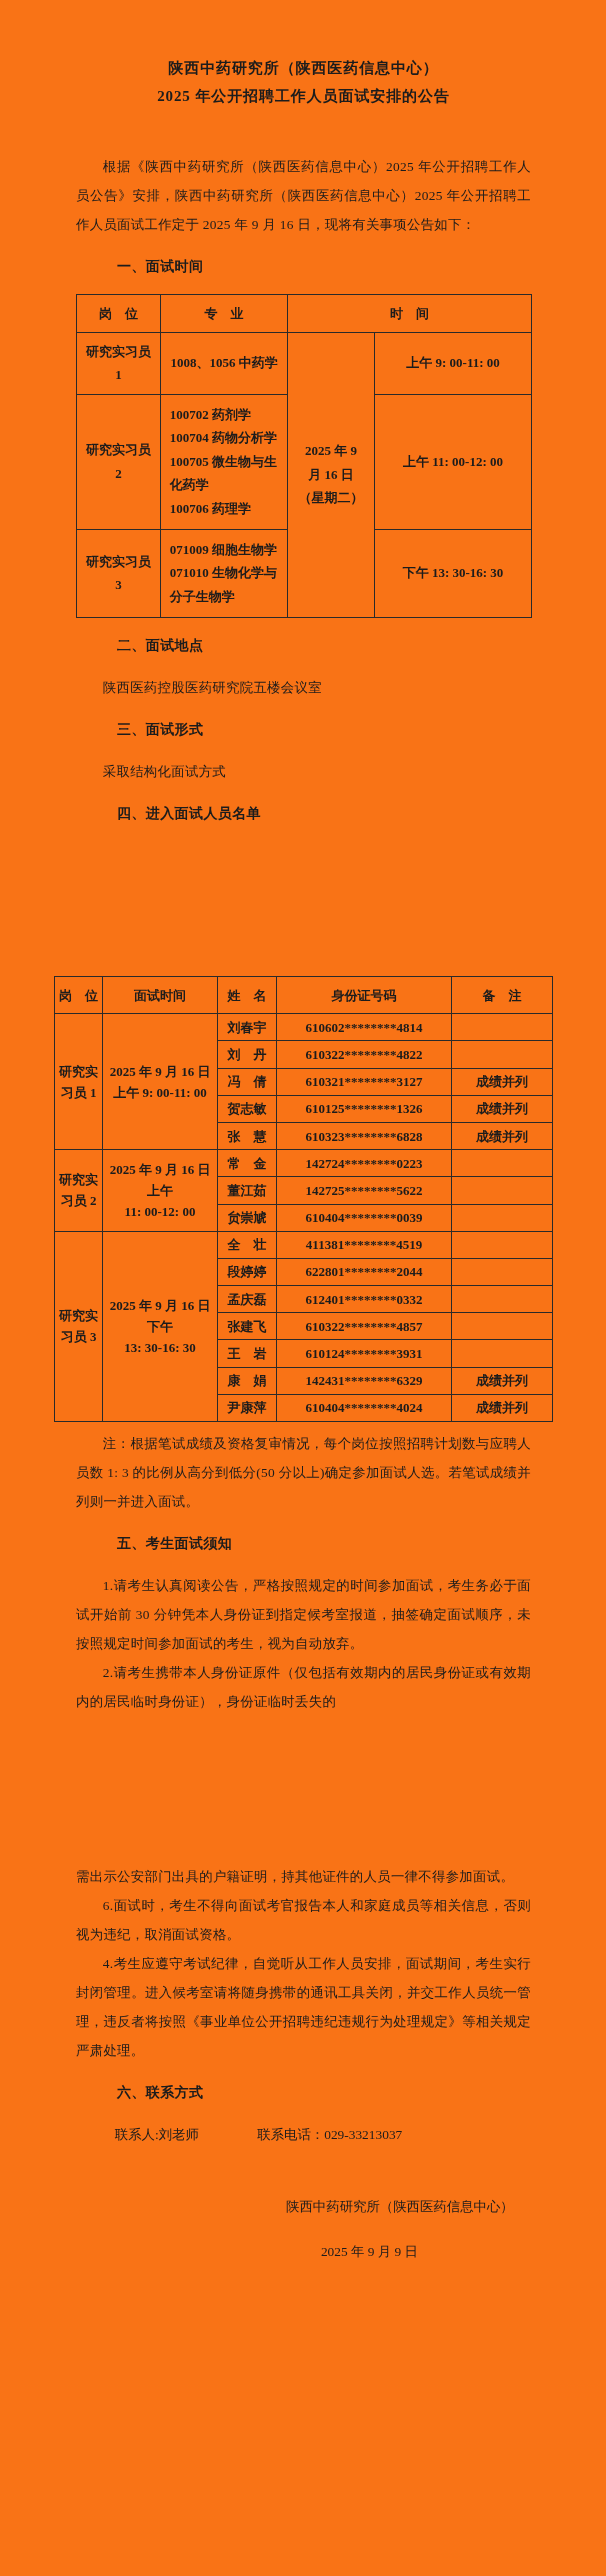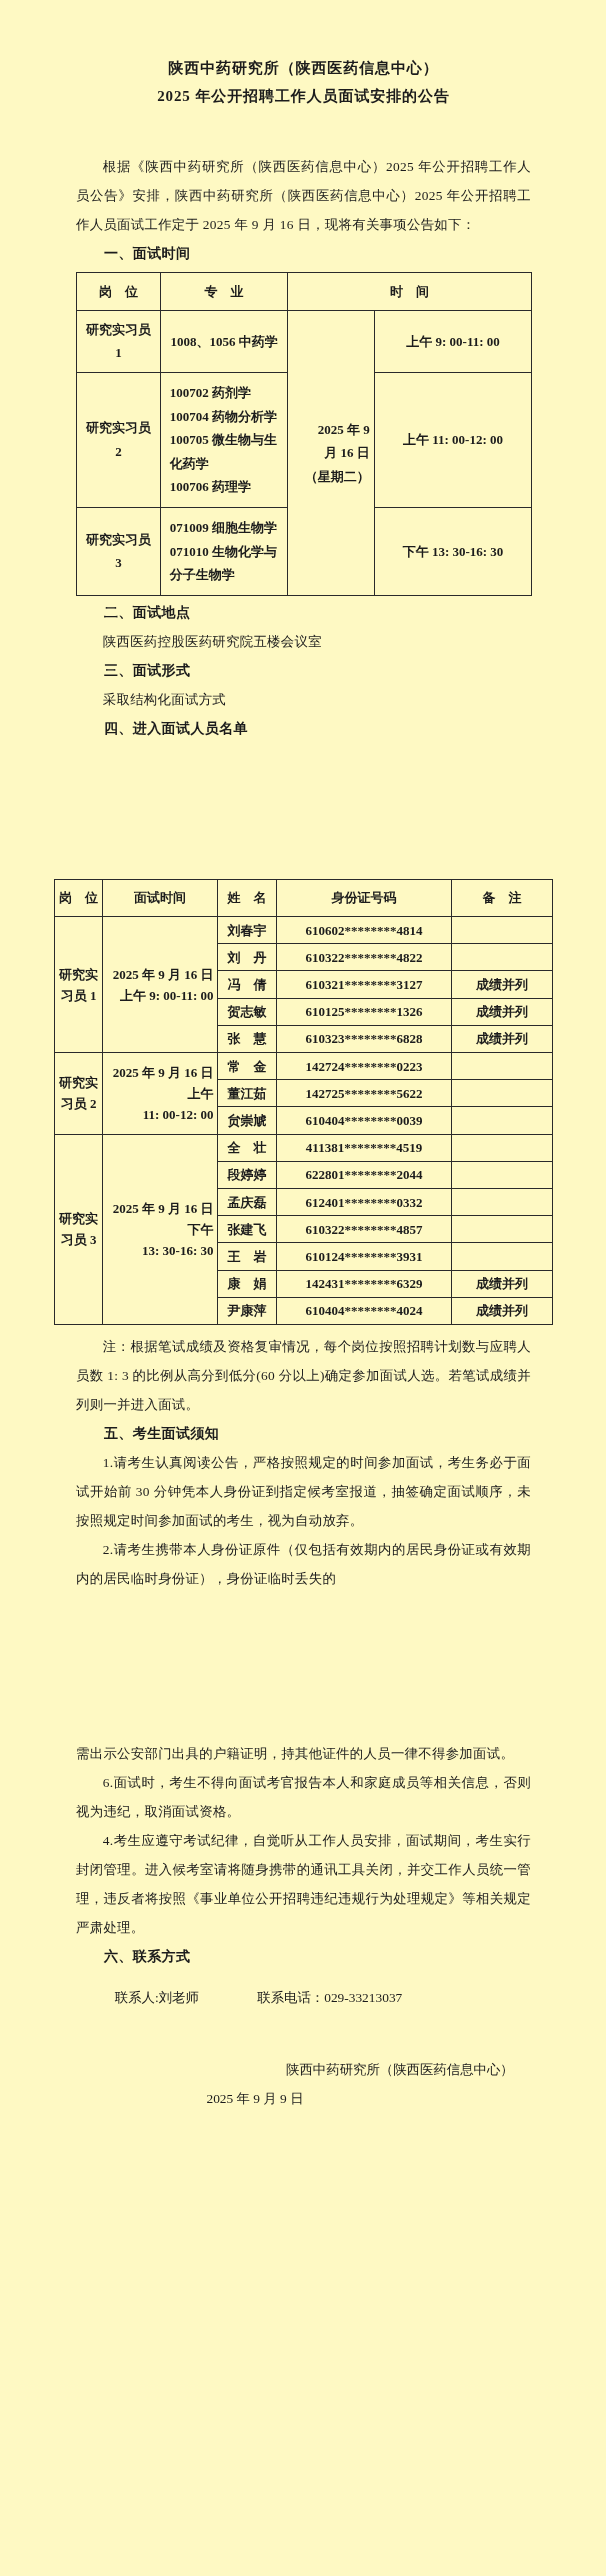--- a/index.html
+++ b/index.html
@@ -1,67 +1,67 @@
 <!DOCTYPE html>
 <html style="font-size:14px"><head>
 <meta charset="utf-8">
 <style>
   html,body{margin:0;padding:0;background:#ffffff;}
   .page{
-    width:607px;height:2576px;margin:0 auto;background:#fef9c3;
+    width:607px;height:2576px;margin:0 auto;background:#f97316;
     font-family:"Liberation Serif","DejaVu Serif",serif;
     color:#1c1c1c;box-sizing:border-box;position:relative;overflow:hidden;
   }
   .content{padding:54px 76px 0 76px;}
   .title{
     text-align:center;font-weight:bold;font-size:15px;line-height:28px;
     letter-spacing:0.9px;
   }
   .title-block{margin-bottom:42px;}
   p.body{
     margin:0;font-size:13.4px;line-height:29px;text-align:justify;
     text-indent:2em;letter-spacing:0.3px;
   }
   p.noindent{text-indent:0;}
   .sec-h{
-    margin:0;font-size:14px;line-height:29px;font-weight:bold;
+    margin:13px;font-size:14px;line-height:29px;font-weight:bold;
     font-family:"Liberation Sans","DejaVu Sans",sans-serif;
     text-indent:2em;letter-spacing:0.4px;
   }
   table{border-collapse:collapse;table-layout:fixed;font-weight:bold;}
   td{
     border:0.9px solid #2a2a2a;font-size:13px;text-align:center;
     vertical-align:middle;padding:3.5px 4.3px;line-height:21px;
     word-break:break-all;
   }
   .t1{width:454px;margin:4.3px 0 2.6px 0;}
   .t1 td.th{height:29.5px;}
   .t1 td{line-height:23.4px;}
   .t1 .r1{height:62px;}
   .t1 .r2 td{height:127px;}
   .t1 .r3 td{height:80px;}
-  .pre{white-space:pre-line;text-align:right;}
+  .pre{white-space:pre-line;}
   .left{text-align:left;padding-left:8.7px;}
   .t2{width:499px;margin-left:-22px;margin-top:3.5px;}
   .t2 td{padding:2.6px 3.5px;line-height:21px;}
   .t2 td.th{height:31px;}
   .spacer-pagebreak-1{height:132px;}
   .spacer-pagebreak-2{height:146px;}
   .note-block{margin-top:7px;}
   .contact-line{
     margin:12px;font-size:13.4px;line-height:29px;text-indent:2em;
   }
   .contact-line .phone{margin-left:55px;}
   .signoff-org{
     margin:43px 0 0 0;font-size:13.4px;line-height:29px;
     text-align:right;padding-right:17.3px;text-indent:0;
   }
   .signoff-date{
-    margin:0;font-size:13.4px;line-height:29px;
-    text-align:center;padding-right:97px;text-indent:0;
+    margin:16px;font-size:13.4px;line-height:29px;
+    text-align:right;padding-right:97px;text-indent:0;
   }
 </style>
 </head>
 <body>
 
 <div class="page">
   <div class="content">
 
     <div class="title-block">
       <div class="title">陕西中药研究所（陕西医药信息中心）</div>
@@ -219,21 +219,21 @@
       </tr>
       <tr class="prow">
         <td>尹康萍</td>
         <td>610404********4024</td>
         <td>成绩并列</td>
       </tr>
     </tbody>
       </table>
 
     <div class="note-block">
-      <p class="body">注：根据笔试成绩及资格复审情况，每个岗位按照招聘计划数与应聘人员数 1: 3 的比例从高分到低分(60 分以上)确定参加面试人选。若笔试成绩并列则一并进入面试。</p>
+      <p class="body">注：根据笔试成绩及资格复审情况，每个岗位按照招聘计划数与应聘人员数 1: 3 的比例从高分到低分(50 分以上)确定参加面试人选。若笔试成绩并列则一并进入面试。</p>
     </div>
 
     <p class="sec-h">五、考生面试须知</p>
     <p class="body">1.请考生认真阅读公告，严格按照规定的时间参加面试，考生务必于面试开始前 30 分钟凭本人身份证到指定候考室报道，抽签确定面试顺序，未按照规定时间参加面试的考生，视为自动放弃。</p>
     <p class="body">2.请考生携带本人身份证原件（仅包括有效期内的居民身份证或有效期内的居民临时身份证），身份证临时丢失的</p>
 
     <div class="spacer-pagebreak-2"></div>
 
     <p class="body noindent">需出示公安部门出具的户籍证明，持其他证件的人员一律不得参加面试。</p>
     <p class="body">6.面试时，考生不得向面试考官报告本人和家庭成员等相关信息，否则视为违纪，取消面试资格。</p>

